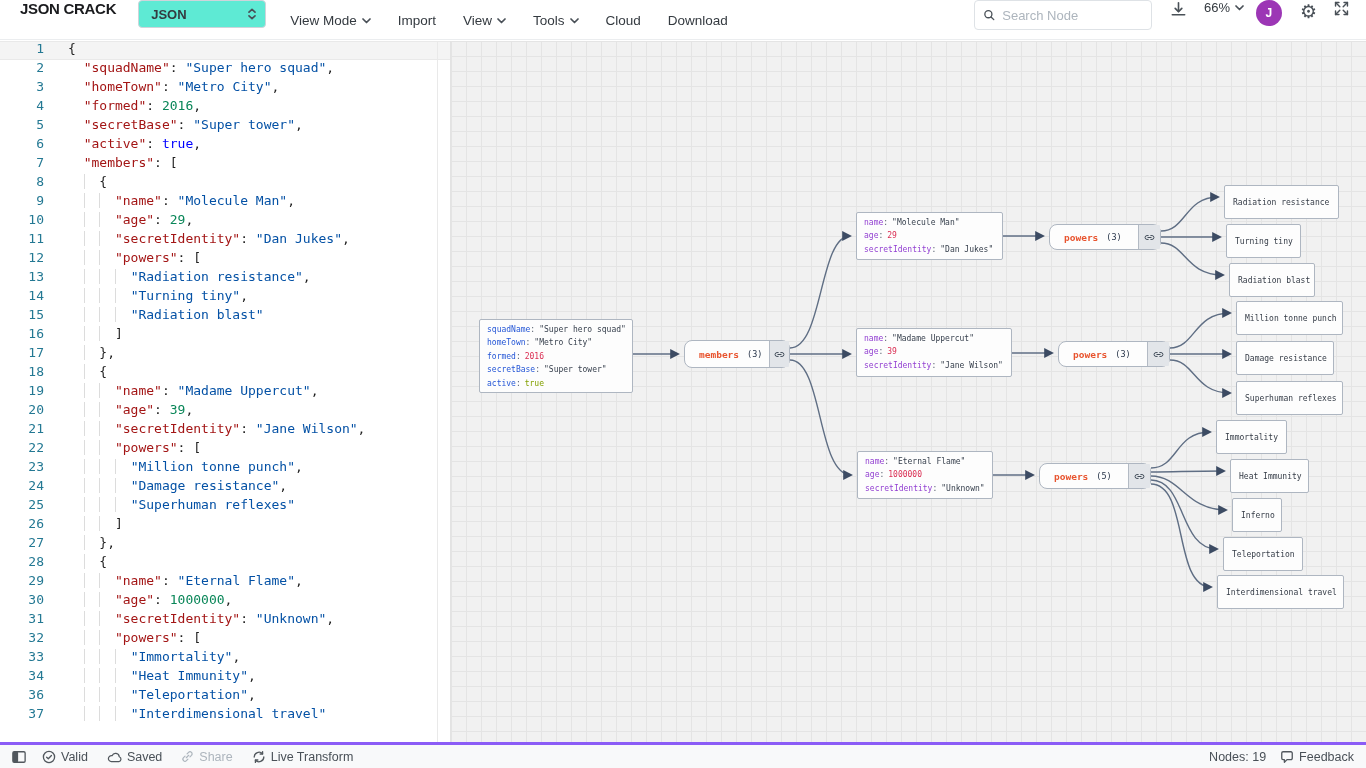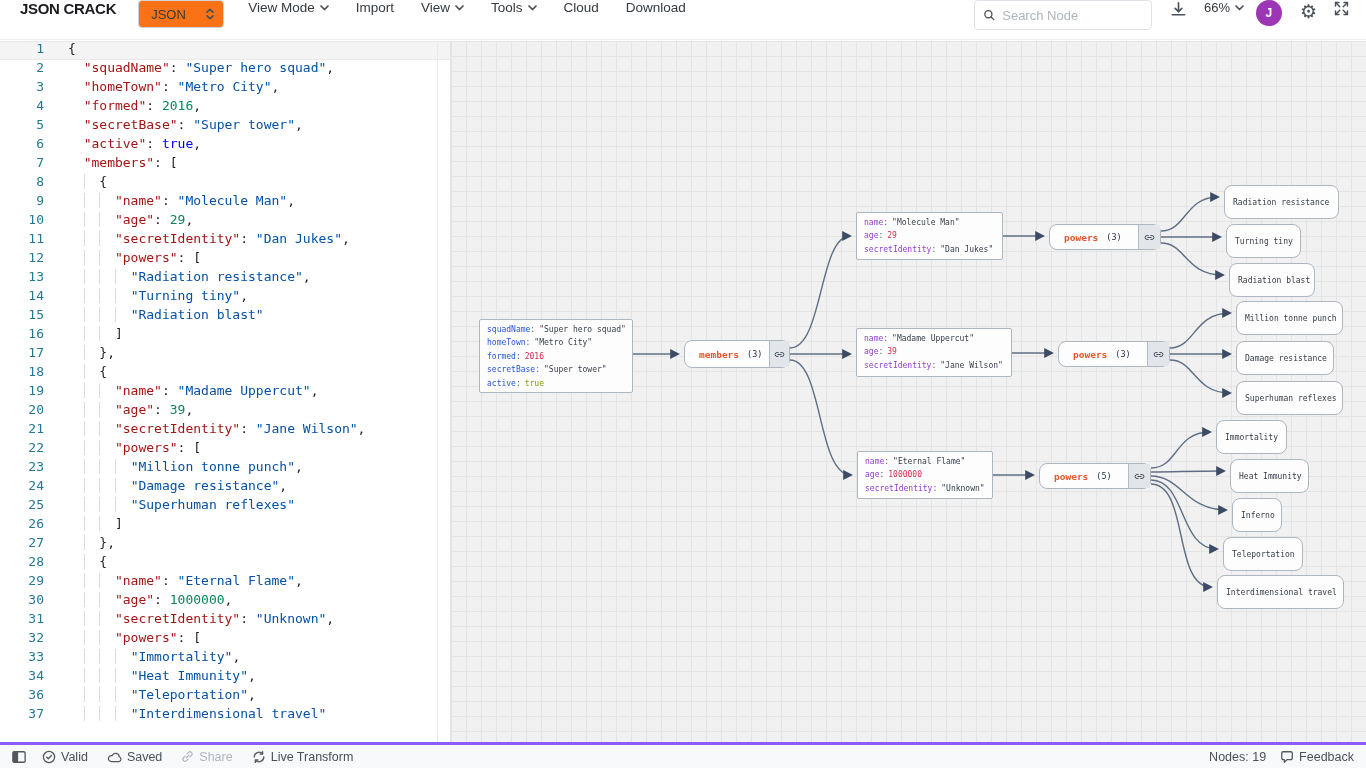--- a/index.html
+++ b/index.html
@@ -3,25 +3,25 @@
 <meta charset="utf-8">
 <style>
   * { margin:0; padding:0; box-sizing:border-box; }
   html,body { width:1366px; height:768px; overflow:hidden; background:#fff;
               font-family:"Liberation Sans", sans-serif; }
 
   
   .topbar { position:absolute; left:0; top:0; width:1366px; height:40px; background:#fff;
             border-bottom:1px solid #ebedef; display:flex; align-items:flex-start; z-index:30; }
   .logo { font-size:15px; font-weight:800; letter-spacing:-.3px; color:#1a1b1e; margin-left:20px; }
-  .fmt-select { margin-left:22px; width:86px; height:28px; border:1px solid #ced4da; border-radius:4px;
+  .fmt-select { margin-left:22px; width:128px; height:28px; border:1px solid #ced4da; border-radius:4px;
                 display:flex; align-items:center; justify-content:space-between; padding:0 8px 0 12px;
-                font-size:13px; color:#343a40; background:#f97316; cursor:pointer; }
+                font-size:13px; color:#343a40; background:#5eead4; cursor:pointer;font-weight:bold; }
   .menu { display:flex; align-items:center; margin-left:24px; gap:27px; }
-  .menu-item { font-size:13.5px; color:#343a40; display:flex; align-items:center; gap:5px; cursor:pointer; }
+  .menu-item { font-size:13.5px; color:#343a40; display:flex; align-items:center; gap:5px; cursor:pointer;margin-top:13px; }
   .spacer { flex:1; }
   .search-box { width:178px; height:30px; border:1px solid #dee2e6; border-radius:4px; background:#fff;
                 display:flex; align-items:center; padding:0 8px; gap:7px; }
   .search-box input { border:none; outline:none; width:100%; font-size:13px; color:#495057;
                       font-family:"Liberation Sans",sans-serif; background:transparent; }
   .search-box input::placeholder { color:#adb5bd; }
   .tb-icon { display:flex; align-items:center; justify-content:center; cursor:pointer; }
   .zoom-ctl { display:flex; align-items:center; gap:5px; font-size:13px; color:#343a40;
               margin:0 12px 0 16px; cursor:pointer; }
   .avatar { width:26px; height:26px; border-radius:50%; background:#9c36b5; color:#fff; font-size:12px;
@@ -54,21 +54,21 @@
   .nrow { white-space:pre; }
   .nk-b { color:#2456d6; } .nk-p { color:#9341d2; }
   .ncolon { color:#5b6472; }
   .nv-s { color:#38414e; margin-left:4px; } .nv-n { color:#da2d52; margin-left:4px; }
   .nv-b { color:#83a000; margin-left:4px; }
   .parent-node { display:flex; align-items:stretch; padding:0; font-size:9.5px;border-radius:8px; }
   .pn-label { display:flex; align-items:center; padding:0 8px 0 14px; color:#e8542f; font-weight:600; }
   .pn-count { display:flex; align-items:center; padding-right:7px; color:#273449; font-size:8.5px; }
   .pn-link { width:22px; margin-left:auto; border-left:1px solid #b3bac4; background:#e2e5e9;
              border-radius:0 1px 1px 0; display:flex; align-items:center; justify-content:center; cursor:pointer; }
-  .leaf-node { display:flex; align-items:center; padding:16px 8px; font-size:8px; white-space:pre;border-radius:8px; }
+  .leaf-node { display:flex; align-items:center; padding:16px 8px; font-size:8px; white-space:pre; }
 
   
   .statusbar { position:absolute; left:0; bottom:0; width:1366px; height:26px; background:#f8f9fa;
                border-top:3px solid #8b5cf6; display:flex; align-items:center; font-size:12.5px;
                color:#495057; z-index:30; padding:0 12px; }
   .sb-item { display:flex; align-items:center; gap:5px; margin-right:19px; cursor:pointer; }
   .sb-item.disabled { color:#adb5bd; }
   .sb-item.disabled svg { stroke:#adb5bd; }
   .sb-right { margin-left:auto; display:flex; align-items:flex-start; gap:14px; }
   svg.sic { stroke:#51575d; fill:none; stroke-width:1.5; stroke-linecap:round; stroke-linejoin:round; }

